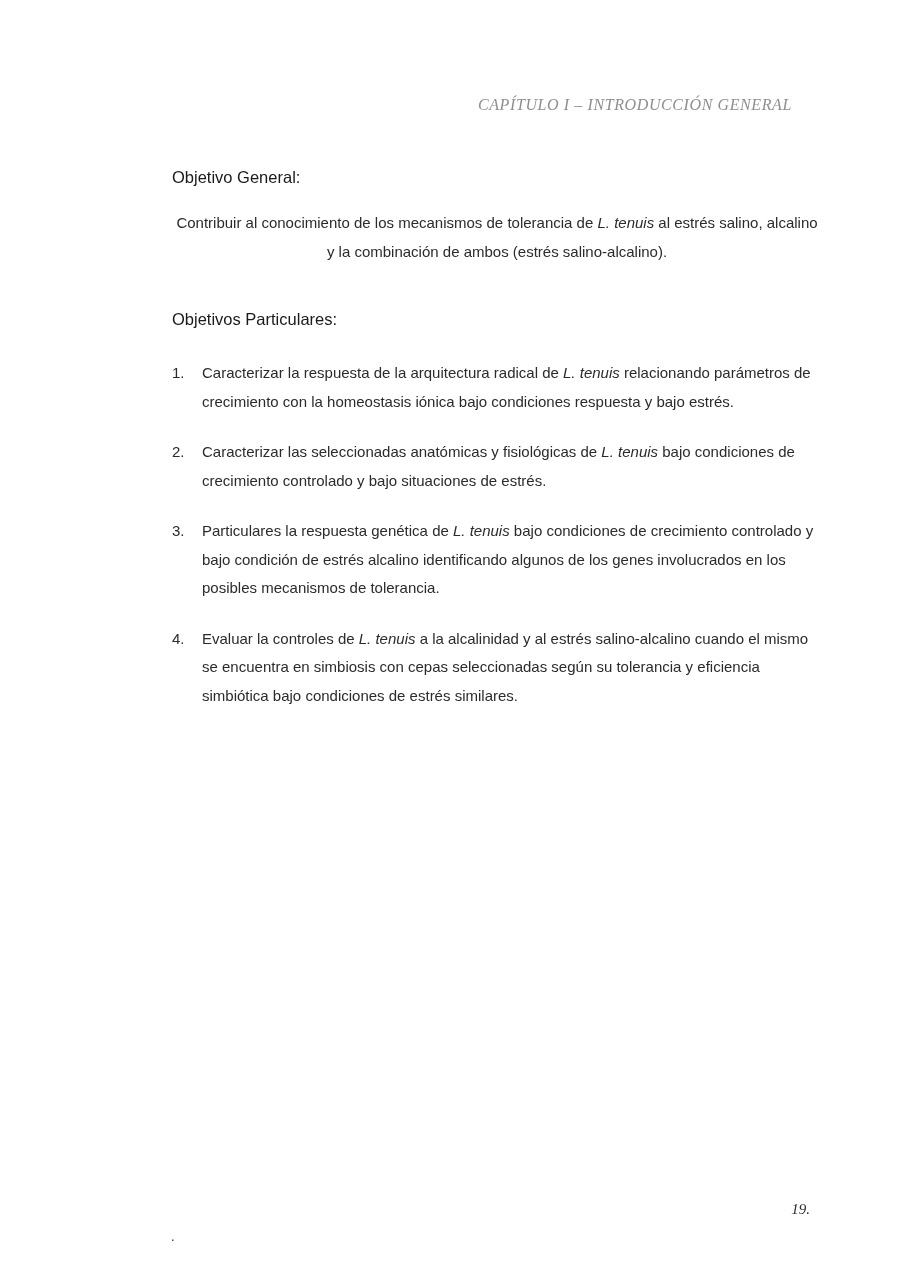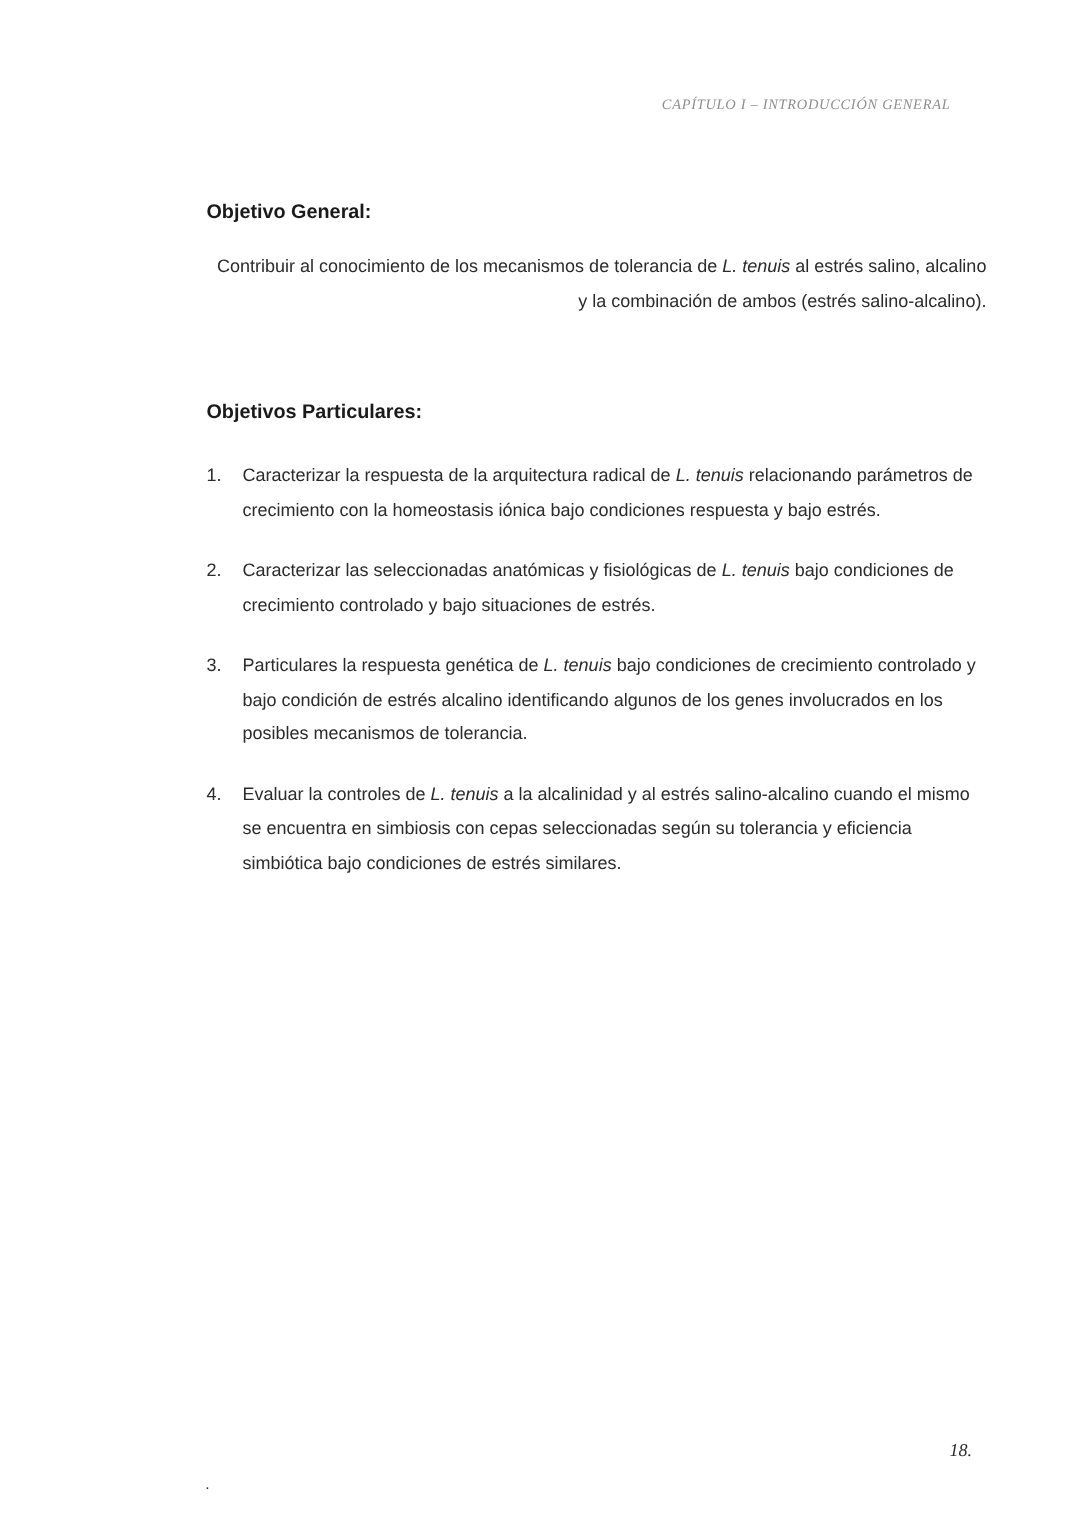--- a/index.html
+++ b/index.html
@@ -14,58 +14,58 @@
   .page {
     position: relative;
     width: 905px;
     height: 1280px;
     background: #ffffff;
     overflow: hidden;
     box-sizing: border-box;
   }
   .running-head {
     position: absolute;
-    top: 80px;
+    top: 96px;
     right: 113px;
     font-family: "Liberation Serif", serif;
     font-style: italic;
-    font-size: 12px;
+    font-size: 16px;
     letter-spacing: 0.6px;
     color: #8e8e90;
     white-space: nowrap;
   }
   .content {
     position: absolute;
     left: 172px;
     top: 168px;
     width: 650px;
   }
   h1.doc-title {
     font-size: 20.5px;
     font-weight: bold;
     letter-spacing: 0.2px;
     margin: 0 0 38px 0;
     color: #1a1a1a;
   }
   h2.doc-sub {
     font-size: 16.5px;
-    font-weight: bold;
+    font-weight: normal;
     margin: 0 0 22px 0;
     color: #1a1a1a;
   }
   h2.doc-sub.second {
-    margin-top: 68px;
+    margin-top: 44px;
     margin-bottom: 30px;
   }
   p.body-par {
     font-size: 15px;
     line-height: 1.9;
     margin: 0;
     color: #2b2b2b;
-    text-align: right;
+    text-align: center;
   }
   ol.objectives {
     list-style: none;
     margin: 0;
     padding: 0;
   }
   ol.objectives li {
     position: relative;
     padding-left: 30px;
     font-size: 15px;
@@ -132,17 +132,17 @@
         <span>Particulares la respuesta genética de </span><span class="italic">L. tenuis</span><span> bajo condiciones de crecimiento controlado y bajo condición de estrés alcalino identificando algunos de los genes involucrados en los posibles mecanismos de tolerancia.</span>
       </li>
       <li>
         <span class="num">4.</span>
         <span>Evaluar la controles de </span><span class="italic">L. tenuis</span><span> a la alcalinidad y al estrés salino-alcalino cuando el mismo se encuentra en simbiosis con cepas seleccionadas según su tolerancia y eficiencia simbiótica bajo condiciones de estrés similares.</span>
       </li>
     </ol>
 
   </div>
 
-  <div class="page-number">18.</div>
+  <div class="page-number">19.</div>
 
   <div class="footer-dot">.</div>
 
 </div>
 
 </body></html>

